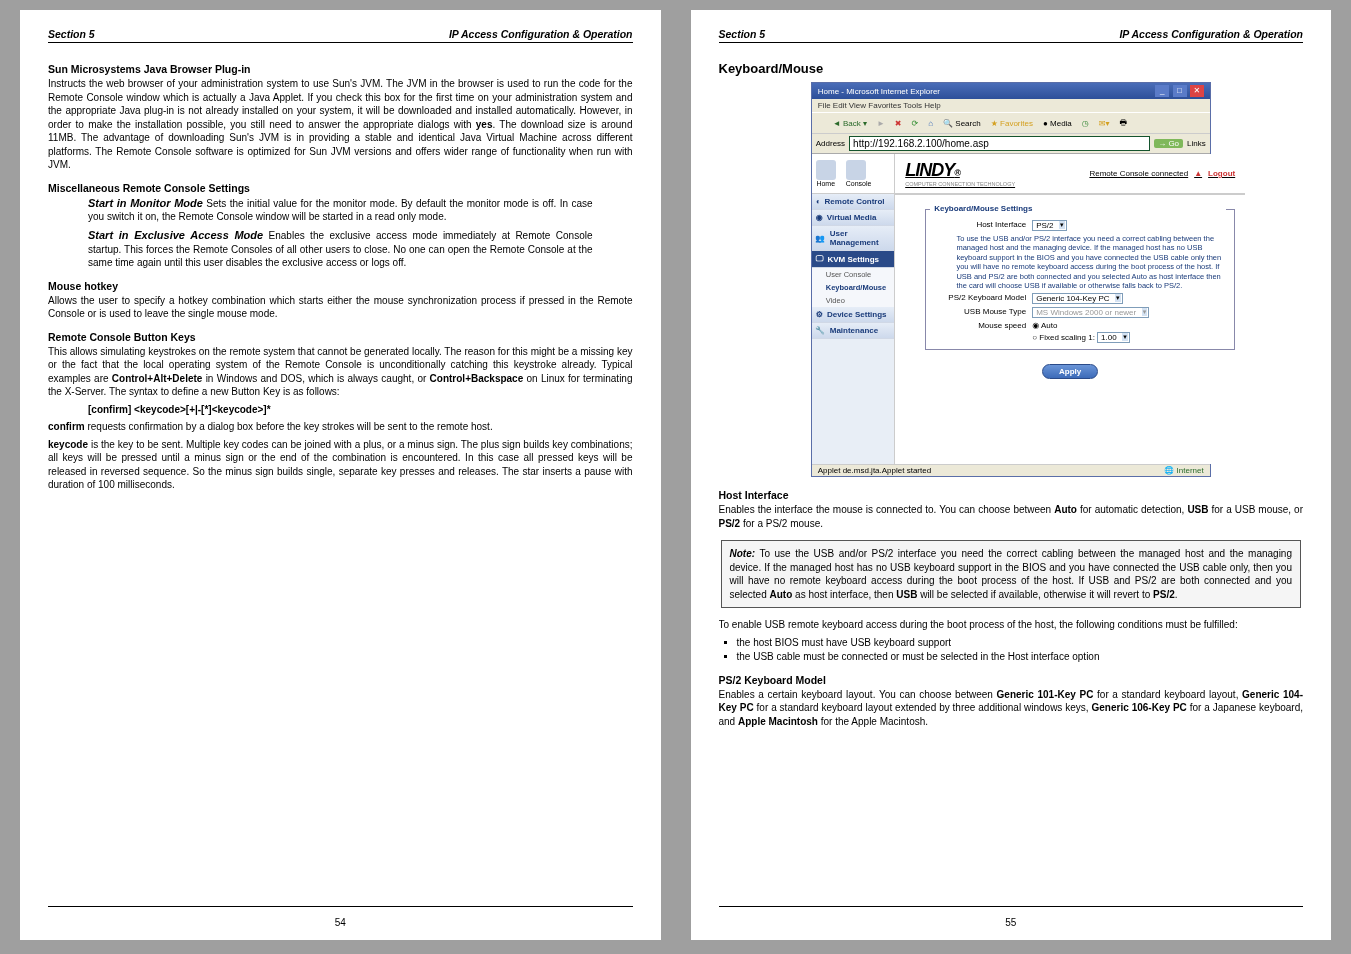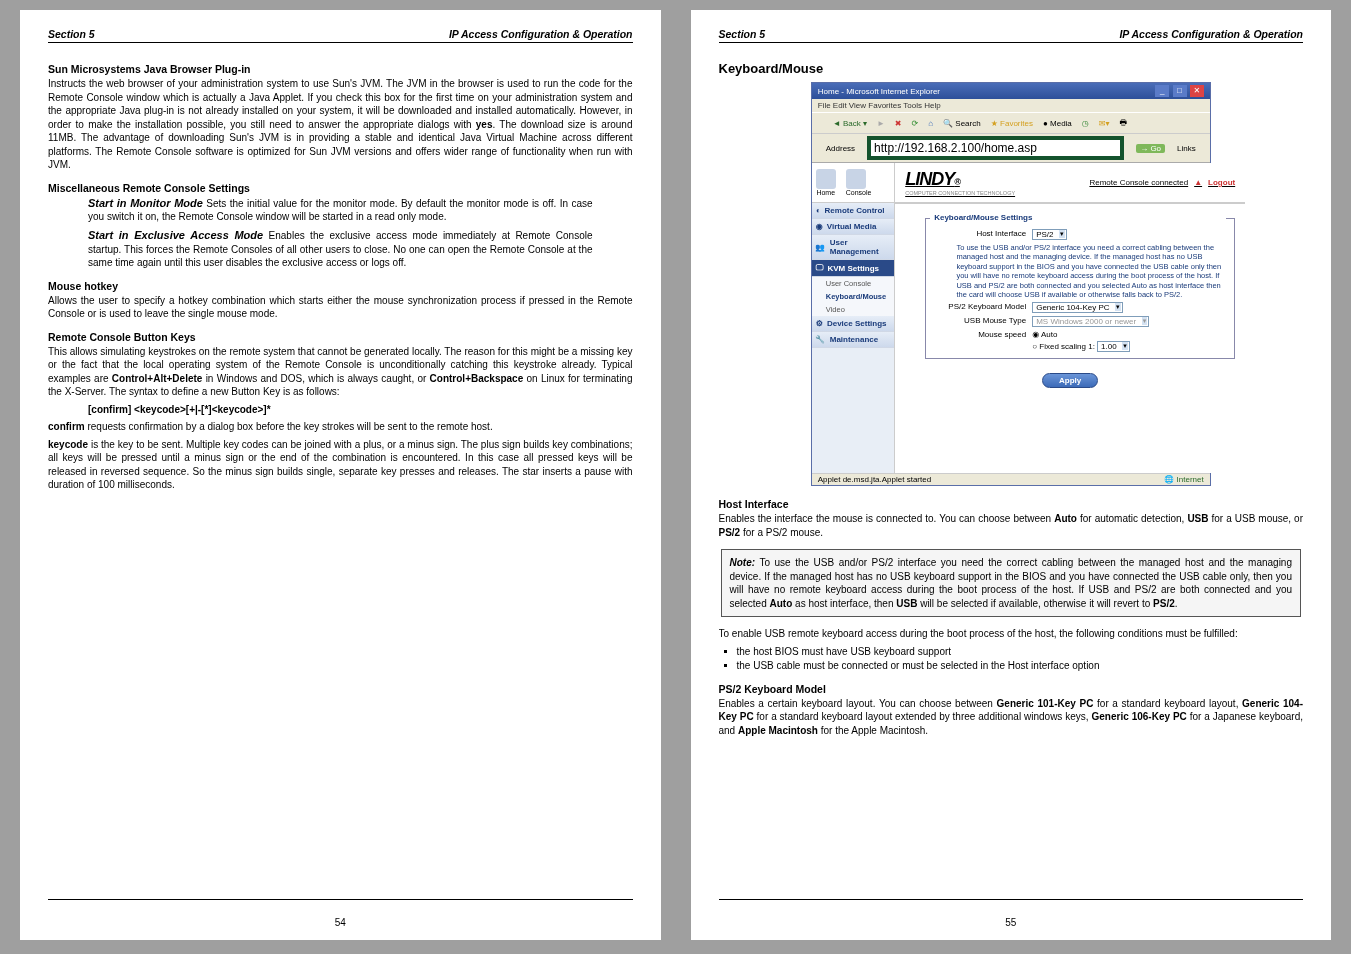--- a/index.html
+++ b/index.html
@@ -30,21 +30,21 @@
     padding-bottom: 2px;
     margin-bottom: 10px;
     font-weight: bold;
     font-style: italic;
   }
   .page-header .sec { font-size: 10.5px; }
   .page-header .title { font-size: 10.5px; }
   .page-footer {
     border-top: 1px solid #000;
     text-align: center;
-    padding-top: 17px;
+    padding-top: 10px;
     font-size: 10px;
     margin-top: auto;
   }
   .content { flex: 1; overflow: hidden; }
   .h1 { font-size: 13px; font-weight: bold; margin: 8px 0 6px; }
   .h2 { font-size: 10.5px; font-weight: bold; margin: 10px 0 2px; }
   .h3 { font-size: 11px; font-weight: bold; font-style: italic; }
   p { font-size: 10px; line-height: 1.35; text-align: justify; margin-bottom: 4px; }
   .indent { margin-left: 40px; margin-right: 40px; }
   b { font-weight: bold; }
@@ -96,32 +96,32 @@
     padding: 2px 18px;
     display: flex;
     align-items: center;
     gap: 4px;
     border-top: 1px solid #fff;
     border-bottom: 1px solid #ccc;
   }
   .tb-btn { display: inline-block; padding: 1px 3px; }
   .shot-addr {
     background: #ece9d8;
-    padding: 2px 14px;
-    display: flex;
-    align-items: center;
-    gap: 12px;
+    padding: 2px 4px;
+    display: flex;
+    align-items: center;
+    gap: 4px;
     border-bottom: 1px solid #aaa;
   }
   .shot-addr .input {
     background: #fff;
-    border: 4px solid #14532d;
+    border: 1px solid #14532d;
     flex: 1;
     padding: 1px 3px;
-    font-size: 12px;
+    font-size: 10px;
   }
   .go-btn { background: #7fb85a; color: #fff; border-radius: 2px; padding: 0 4px; }
   .shot-body { display: flex; min-height: 310px; }
   .sidebar {
     width: 118px;
     background: #e8eef6;
     border-right: 1px solid #ccc;
   }
   .side-head {
     display: flex;

